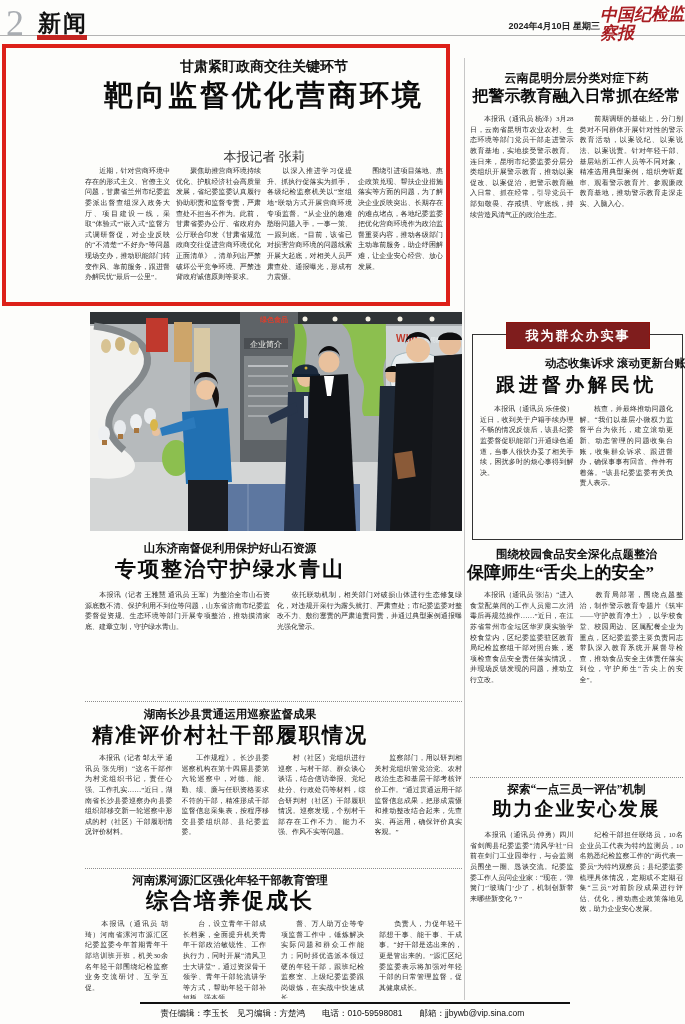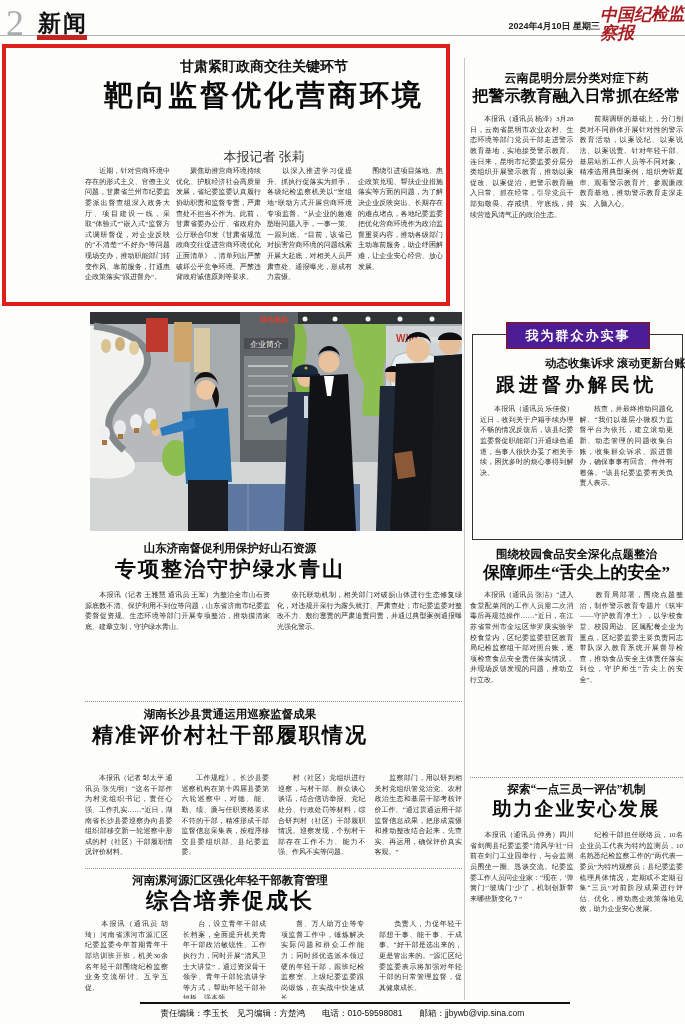--- a/index.html
+++ b/index.html
@@ -21,21 +21,21 @@
   .kicker{font-weight:bold;text-align:center;color:#111;}
   .headline{font-weight:bold;text-align:center;color:#0b0b0b;white-space:nowrap;}
   .byline{text-align:center;font-size:13px;color:#333;}
   .cols{display:flex;}
   .col{flex:1;font-size:7px;line-height:1.52;text-align:justify;color:#2b2b2b;overflow:hidden;
        text-justify:inter-character;}
   .dotrule{border-top:1px dotted #8c8c8c;height:0;}
   .vrule{width:1px;background:#c6c6c6;}
   
   .msbox{border:1px solid #333;}
-  .badge{background:#4c1d95;color:#fff;font-weight:bold;font-size:13px;text-align:center;
+  .badge{background:#7f1d1d;color:#fff;font-weight:bold;font-size:13px;text-align:center;
          line-height:25px;letter-spacing:2px;border:1px solid #8e130d;}
   
   .footline{background:#111;height:2px;}
   .footer{font-size:8.5px;text-align:center;color:#111;font-family:"Liberation Sans",sans-serif;}
 </style>
 </head>
 <body>
 
 <div id="paper">
 
@@ -44,21 +44,21 @@
   <div class="abs hline"></div>
   <div class="abs section-underline"></div>
   <div class="abs dateline">2024年4月10日  星期三</div>
   <div class="abs masthead">中国纪检监察报</div>
 
   <div class="abs redbox"></div>
   <div class="abs kicker" style="left:85px;top:58px;width:358px;font-size:14px;">甘肃紧盯政商交往关键环节</div>
   <div class="abs headline" style="left:85px;top:76px;width:358px;font-size:29px;letter-spacing:3px;">靶向监督优化营商环境</div>
   <div class="abs byline" style="left:85px;top:148px;width:358px;">本报记者  张莉</div>
   <div class="abs cols" style="left:85px;top:166px;width:358px;height:128px;gap:6px;">
-    <div class="col">　　近期，针对营商环境中存在的形式主义、官僚主义问题，甘肃省兰州市纪委监委派出督查组深入政务大厅、项目建设一线，采取“体验式”“嵌入式”监督方式调研督促，对企业反映的“不清楚”“不好办”等问题现场交办，推动职能部门转变作风、靠前服务，打通惠企政策落实“跟进督办”。</div>
+    <div class="col">　　近期，针对营商环境中存在的形式主义、官僚主义问题，甘肃省兰州市纪委监委派出督查组深入政务大厅、项目建设一线，采取“体验式”“嵌入式”监督方式调研督促，对企业反映的“不清楚”“不好办”等问题现场交办，推动职能部门转变作风、靠前服务，跟进督办解民忧“最后一公里”。</div>
     <div class="col">　　聚焦助推营商环境持续优化、护航经济社会高质量发展，省纪委监委认真履行协助职责和监督专责，严肃查处不担当不作为。此前，甘肃省委办公厅、省政府办公厅联合印发《甘肃省规范政商交往促进营商环境优化正面清单》，清单列出严禁破坏公平竞争环境、严禁违背政府诚信原则等要求。</div>
     <div class="col">　　以深入推进学习促提升、抓执行促落实为抓手，各级纪检监察机关以“室组地”联动方式开展营商环境专项监督。“从企业的急难愁盼问题入手，一事一策、一跟到底。”目前，该省已对损害营商环境的问题线索开展大起底，对相关人员严肃查处、通报曝光，形成有力震慑。</div>
     <div class="col">　　围绕引进项目落地、惠企政策兑现、帮扶企业措施落实等方面的问题，为了解决企业反映突出、长期存在的难点堵点，各地纪委监委把优化营商环境作为政治监督重要内容，推动各级部门主动靠前服务，助企纾困解难，让企业安心经营、放心发展。</div>
   </div>
 
   <div class="abs kicker" style="left:470px;top:70px;width:213px;font-size:12px;">云南昆明分层分类对症下药</div>
   <div class="abs headline" style="left:468px;top:86px;width:217px;font-size:16px;">把警示教育融入日常抓在经常</div>
   <div class="abs cols" style="left:470px;top:114px;width:213px;height:200px;gap:6px;">
     <div class="col">　　本报讯（通讯员 杨泽）3月28日，云南省昆明市农业农村、生态环境等部门党员干部走进警示教育基地，实地接受警示教育。连日来，昆明市纪委监委分层分类组织开展警示教育，推动以案促改、以案促治，把警示教育融入日常、抓在经常，引导党员干部知敬畏、存戒惧、守底线，持续营造风清气正的政治生态。</div>
     <div class="col">　　前期调研的基础上，分门别类对不同群体开展针对性的警示教育活动，以案说纪、以案说法、以案说责。针对年轻干部、基层站所工作人员等不同对象，精准选用典型案例，组织旁听庭审、观看警示教育片、参观廉政教育基地，推动警示教育走深走实、入脑入心。</div>
@@ -187,39 +187,39 @@
   <div class="abs kicker" style="left:85px;top:541px;width:290px;font-size:11.5px;">山东济南督促利用保护好山石资源</div>
   <div class="abs headline" style="left:85px;top:555px;width:290px;font-size:21px;letter-spacing:2px;">专项整治守护绿水青山</div>
   <div class="abs cols" style="left:85px;top:590px;width:377px;height:106px;gap:7px;">
     <div class="col">　　本报讯（记者 王雅慧 通讯员 王军）为整治全市山石资源底数不清、保护利用不到位等问题，山东省济南市纪委监委督促资规、生态环境等部门开展专项整治，推动摸清家底、建章立制，守护绿水青山。</div>
     <div class="col">　　依托联动机制，相关部门对破损山体进行生态修复绿化，对违规开采行为露头就打、严肃查处；市纪委监委对整改不力、敷衍塞责的严肃追责问责，并通过典型案例通报曝光强化警示。</div>
   </div>
   <div class="abs dotrule" style="left:85px;top:701px;width:377px;"></div>
 
   <div class="abs kicker" style="left:85px;top:707px;width:290px;font-size:11.5px;">湖南长沙县贯通运用巡察监督成果</div>
   <div class="abs headline" style="left:85px;top:721px;width:290px;font-size:21px;letter-spacing:2px;">精准评价村社干部履职情况</div>
-  <div class="abs cols" style="left:85px;top:753px;width:377px;height:110px;gap:9px;margin-top:20px;">
+  <div class="abs cols" style="left:85px;top:753px;width:377px;height:110px;gap:9px;">
     <div class="col">　　本报讯（记者 邹太平 通讯员 张先明）“这名干部作为村党组织书记，责任心强、工作扎实……”近日，湖南省长沙县委巡察办向县委组织部移交新一轮巡察中形成的村（社区）干部履职情况评价材料。</div>
     <div class="col">　　工作规程》。长沙县委巡察机构在第十四届县委第六轮巡察中，对德、能、勤、绩、廉与任职资格要求不符的干部，精准形成干部监督信息采集表，按程序移交县委组织部、县纪委监委。</div>
     <div class="col">　　村（社区）党组织进行巡察，与村干部、群众谈心谈话，结合信访举报、党纪处分、行政处罚等材料，综合研判村（社区）干部履职情况。巡察发现，个别村干部存在工作不力、能力不强、作风不实等问题。</div>
     <div class="col">　　监察部门，用以研判相关村党组织管党治党、农村政治生态和基层干部考核评价工作。“通过贯通运用干部监督信息成果，把形成震慑和推动整改结合起来，先查实、再运用，确保评价真实客观。”</div>
   </div>
   <div class="abs dotrule" style="left:85px;top:868px;width:377px;"></div>
 
   <div class="abs kicker" style="left:85px;top:873px;width:290px;font-size:11.5px;">河南漯河源汇区强化年轻干部教育管理</div>
   <div class="abs headline" style="left:85px;top:886px;width:290px;font-size:22px;letter-spacing:2px;">综合培养促成长</div>
   <div class="abs cols" style="left:85px;top:919px;width:377px;height:80px;gap:15px;">
     <div class="col">　　本报讯（通讯员 胡琦）河南省漯河市源汇区纪委监委今年首期青年干部培训班开班，机关30余名年轻干部围绕纪检监察业务交流研讨、互学互促。</div>
     <div class="col">　　台，设立青年干部成长档案，全面提升机关青年干部政治敏锐性、工作执行力，同时开展“清风卫士大讲堂”，通过资深骨干领学、青年干部轮流讲学等方式，帮助年轻干部补短板、强本领。</div>
     <div class="col">　　督、万人助万企等专项监督工作中，锤炼解决实际问题和群众工作能力；同时择优选派本领过硬的年轻干部，跟班纪检监察室、上级纪委监委跟岗锻炼，在实战中快速成长。</div>
     <div class="col">　　负责人，力促年轻干部想干事、能干事、干成事。“好干部是选出来的，更是管出来的。”源汇区纪委监委表示将加强对年轻干部的日常管理监督，促其健康成长。</div>
   </div>
 
   <div class="abs kicker" style="left:470px;top:547px;width:213px;font-size:11.5px;">围绕校园食品安全深化点题整治</div>
-  <div class="abs headline" style="left:468px;top:561px;width:217px;font-size:17px;">保障师生“舌尖上的安全”</div>
+  <div class="abs headline" style="left:452px;top:561px;width:217px;font-size:17px;">保障师生“舌尖上的安全”</div>
   <div class="abs cols" style="left:470px;top:590px;width:213px;height:182px;gap:6px;">
     <div class="col">　　本报讯（通讯员 张洁）“进入食堂配菜间的工作人员需二次消毒后再规范操作……”近日，在江苏省常州市金坛区华罗庚实验学校食堂内，区纪委监委驻区教育局纪检监察组干部对照台账，逐项检查食品安全责任落实情况，并现场反馈发现的问题，推动立行立改。</div>
     <div class="col">　　教育局部署，围绕点题整治，制作警示教育专题片《筑牢——守护教育净土》，以学校食堂、校园周边、区属配餐企业为重点，区纪委监委主要负责同志带队深入教育系统开展督导检查，推动食品安全主体责任落实到位，守护师生“舌尖上的安全”。</div>
   </div>
   <div class="abs dotrule" style="left:470px;top:777px;width:213px;"></div>
 
   <div class="abs kicker" style="left:470px;top:782px;width:213px;font-size:11.5px;">探索“一点三员一评估”机制</div>
   <div class="abs headline" style="left:470px;top:796px;width:213px;font-size:19px;letter-spacing:2px;">助力企业安心发展</div>
   <div class="abs cols" style="left:470px;top:830px;width:213px;height:168px;gap:6px;">
     <div class="col">　　本报讯（通讯员 仲勇）四川省剑阁县纪委监委“清风学社”日前在剑门工业园举行，与会监测员围坐一圈、恳谈交流。纪委监委工作人员问企业家：“现在，‘弹簧门’‘玻璃门’少了，机制创新带来哪些新变化？”</div>

